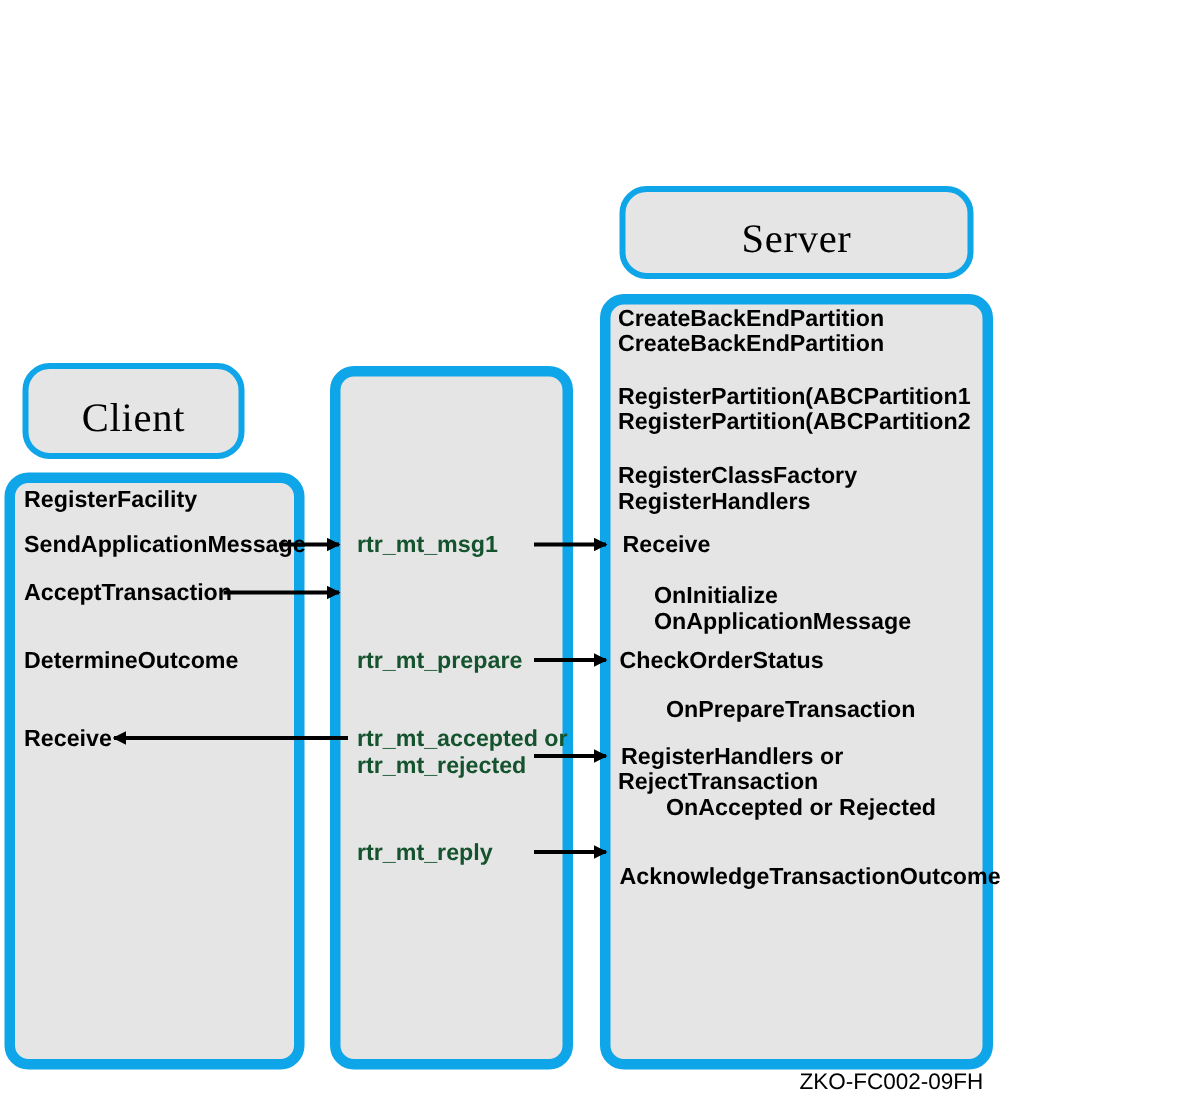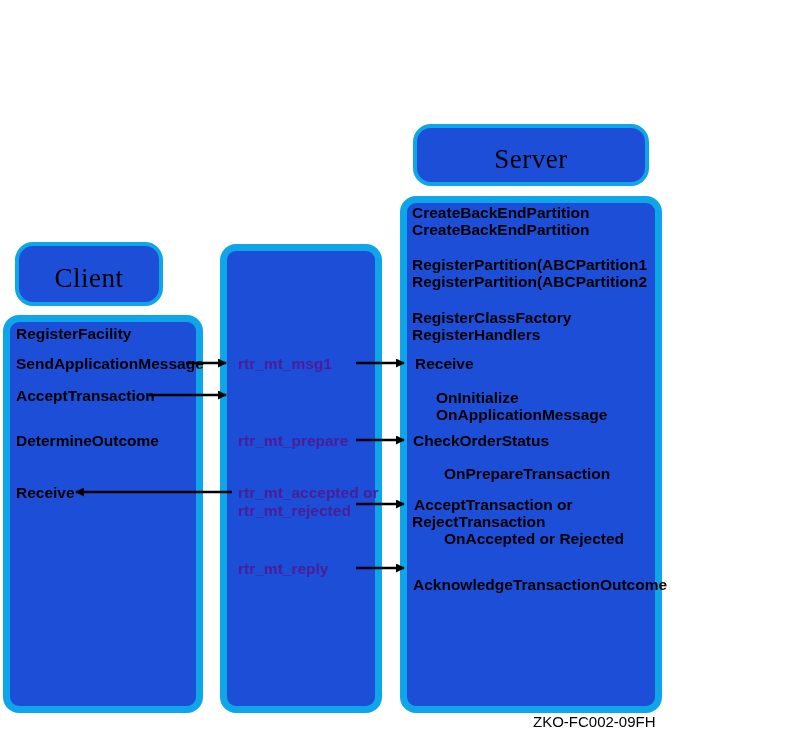--- a/index.html
+++ b/index.html
@@ -12,21 +12,21 @@
     width: 794px;
     height: 734px;
     background: #ffffff;
     overflow: hidden;
     font-family: "Liberation Sans", sans-serif;
   }
   .box {
     position: absolute;
     border: 7px solid #0ea5e9;
     border-radius: 16px;
-    background: #1d4ed8;
+    background: #e5e5e5;
     box-sizing: border-box;
   }
   .title-box {
     border-width: 4px;
     border-radius: 18px;
   }
   .title-text {
     position: absolute;
     width: 100%;
     text-align: center;
@@ -42,21 +42,21 @@
     font-size: 15.5px;
     color: #000000;
     white-space: nowrap;
     line-height: 1;
   }
   .msg-label {
     position: absolute;
     font-family: "Liberation Sans", sans-serif;
     font-weight: bold;
     font-size: 15.5px;
-    color: #4c1d95;
+    color: #14532d;
     white-space: nowrap;
     line-height: 1;
   }
   .caption {
     position: absolute;
     font-family: "Liberation Sans", sans-serif;
     font-weight: normal;
     font-size: 15px;
     color: #000000;
     white-space: nowrap;
@@ -109,21 +109,21 @@
   <div class="col-label" style="left:412px; top:222px;">CreateBackEndPartition</div>
   <div class="col-label" style="left:412px; top:257px;">RegisterPartition(ABCPartition1</div>
   <div class="col-label" style="left:412px; top:274px;">RegisterPartition(ABCPartition2</div>
   <div class="col-label" style="left:412px; top:310px;">RegisterClassFactory</div>
   <div class="col-label" style="left:412px; top:327px;">RegisterHandlers</div>
   <div class="col-label" style="left:415px; top:356px;">Receive</div>
   <div class="col-label" style="left:436px; top:390px;">OnInitialize</div>
   <div class="col-label" style="left:436px; top:407px;">OnApplicationMessage</div>
   <div class="col-label" style="left:413px; top:433px;">CheckOrderStatus</div>
   <div class="col-label" style="left:444px; top:466px;">OnPrepareTransaction</div>
-  <div class="col-label" style="left:414px; top:497px;">AcceptTransaction or</div>
+  <div class="col-label" style="left:414px; top:497px;">RegisterHandlers or</div>
   <div class="col-label" style="left:412px; top:514px;">RejectTransaction</div>
   <div class="col-label" style="left:444px; top:531px;">OnAccepted or Rejected</div>
   <div class="col-label" style="left:413px; top:561px;margin-top:16px;">AcknowledgeTransactionOutcome</div>
 
   <svg class="arrow-layer" viewBox="0 0 794 734" width="794" height="734">
     <defs>
       <marker id="arrow-right" markerWidth="9" markerHeight="9" refX="8" refY="4.5" orient="auto" markerUnits="userSpaceOnUse">
         <path d="M0,0 L9,4.5 L0,9 z" fill="#000000"></path>
       </marker>
       <marker id="arrow-left" markerWidth="9" markerHeight="9" refX="8" refY="4.5" orient="auto" markerUnits="userSpaceOnUse">

